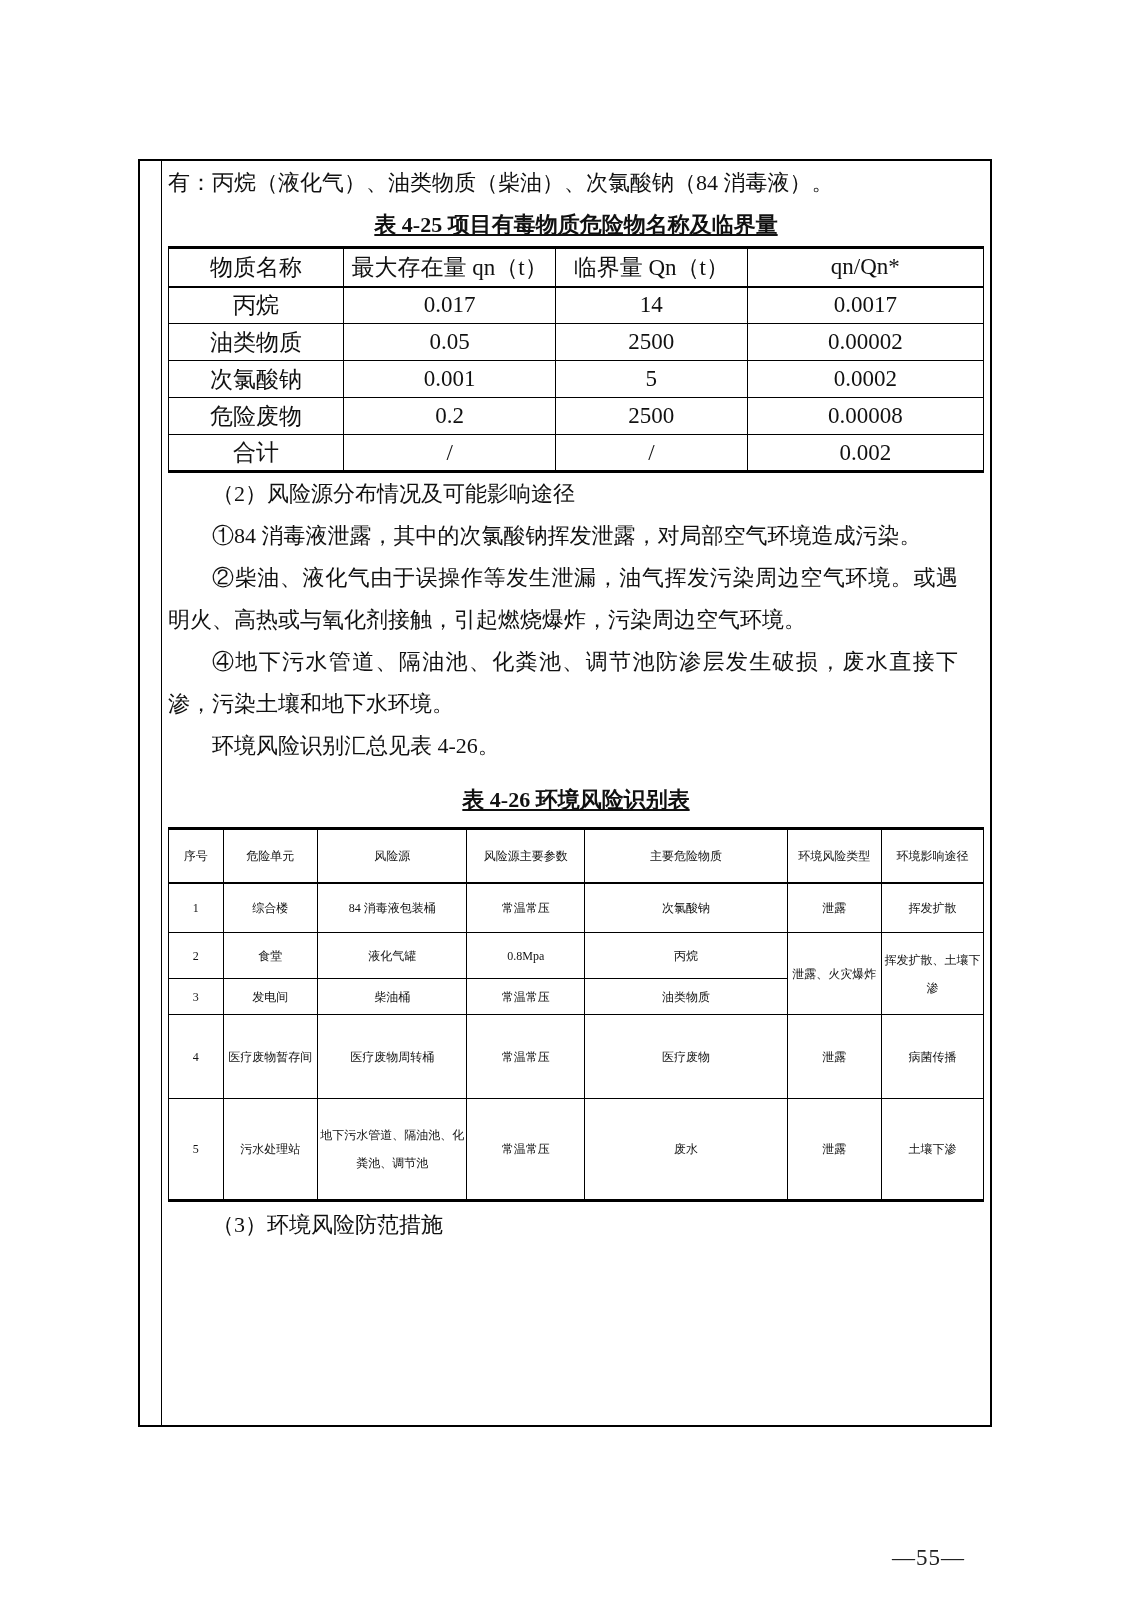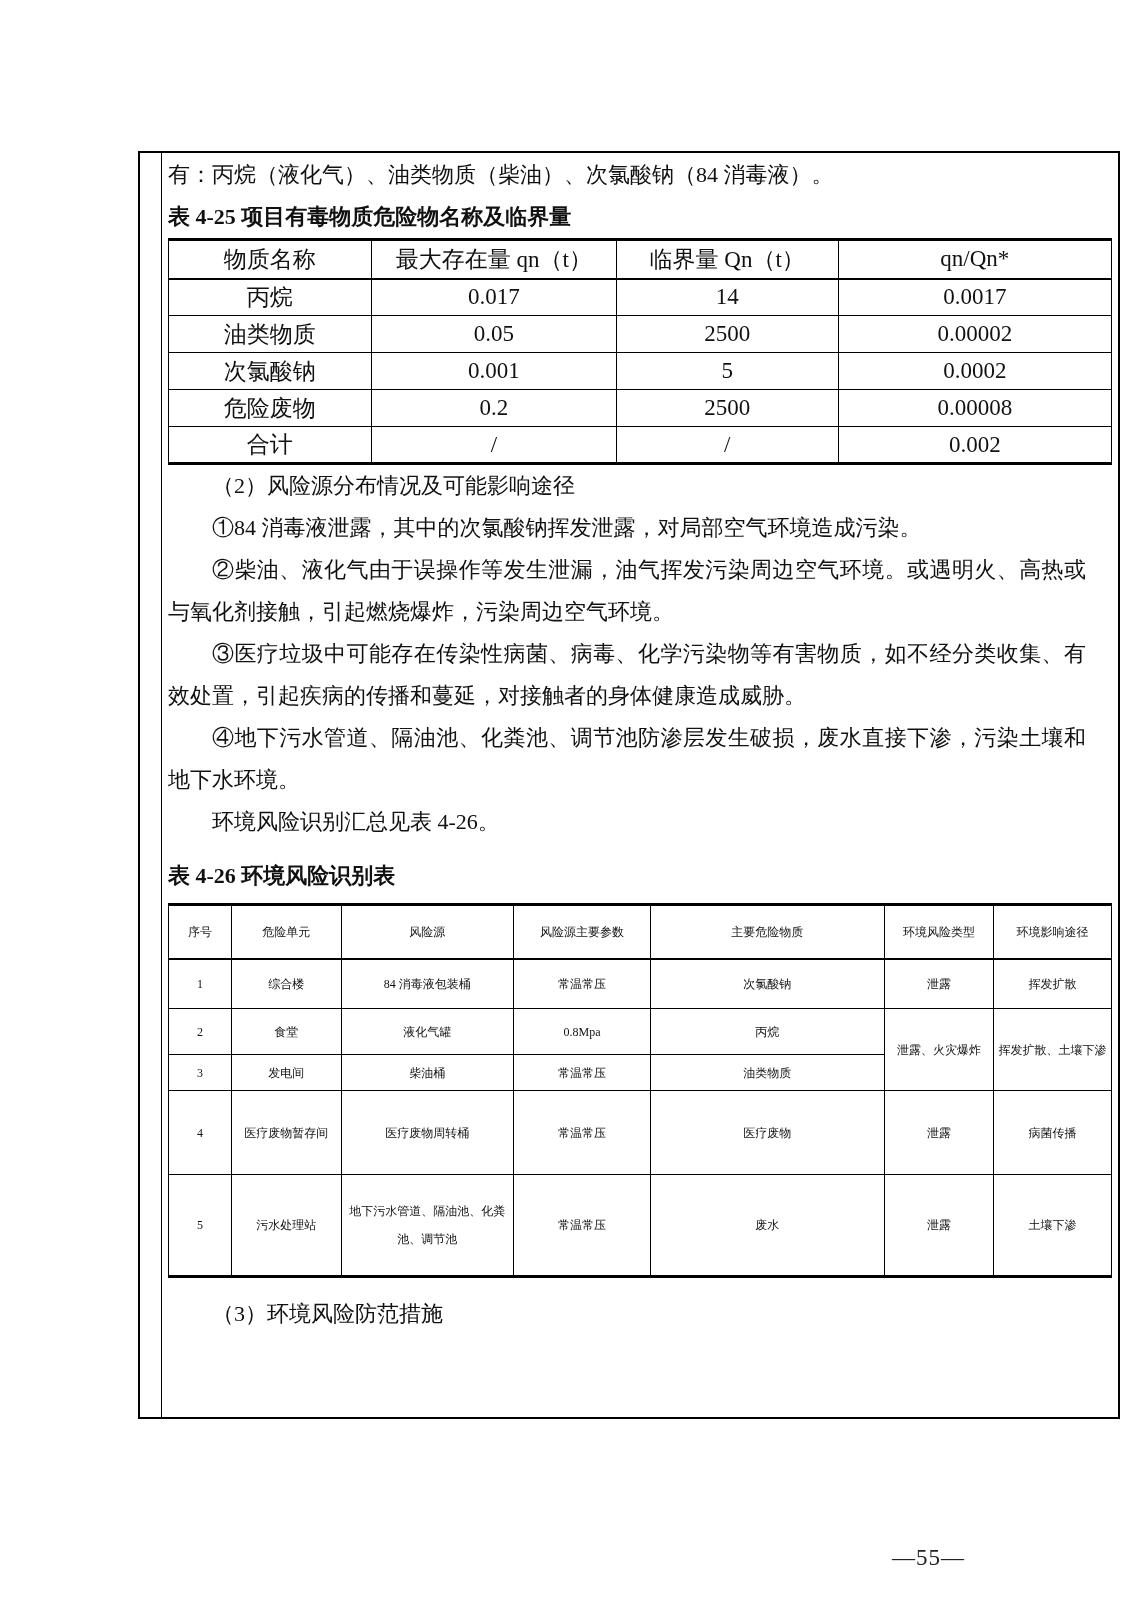--- a/index.html
+++ b/index.html
@@ -5,22 +5,22 @@
   * { margin: 0; padding: 0; box-sizing: border-box; }
   html, body { background: #ffffff; }
   body {
     width: 1131px; height: 1600px;
     position: relative;
     font-family: "Liberation Serif", "DejaVu Serif", serif;
     color: #111;
   }
   .frame {
     position: absolute;
-    left: 138px; top: 151px;
-    width: 982px; height: 1268px;
+    left: 138px; top: 159px;
+    width: 854px; height: 1268px;
     border: 2px solid #000;
     display: flex;
     background: #fff;
   }
   .gutter {
     width: 22px;
     border-right: 1px solid #000;
     flex: 0 0 auto;
   }
   .content {
@@ -32,21 +32,23 @@
     font-size: 22px;
     line-height: 42px;
     text-align: justify;
     text-indent: 2em;
     padding-right: 26px;
   }
   .para.flush { text-indent: 0; }
   .tbl-caption {
     font-size: 22px;
     font-weight: bold;
+    text-align: center;
     line-height: 42px;
+    text-decoration: underline;
   }
   .caption-426 { margin: 12px 0 6px 0; }
   table {
     width: 100%;
     border-collapse: collapse;
     table-layout: fixed;
     border-top: 3px solid #000;
     border-bottom: 3px solid #000;
   }
   th, td {
@@ -60,21 +62,21 @@
   .t425 { font-size: 23px; }
   .t425 thead tr { height: 39px; }
   .t425 tbody tr { height: 37px; }
   .t426 { font-size: 12px; line-height: 28px; }
   .t426 thead tr { height: 54px; }
   .t426 tbody tr:nth-child(1) { height: 50px; }
   .t426 tbody tr:nth-child(2) { height: 46px; }
   .t426 tbody tr:nth-child(3) { height: 36px; }
   .t426 tbody tr:nth-child(4) { height: 84px; }
   .t426 tbody tr:nth-child(5) { height: 102px; }
-  .section3 { margin-top: 15px; }
+  .section3 { margin-top: 2px; }
   .page-number {
     position: absolute;
     top: 1545px; right: 166px;
     font-size: 23px;
     color: #222;
     letter-spacing: 1px;
   }
 </style>
 </head>
 <body>
@@ -132,21 +134,20 @@
             <td>/</td>
             <td>/</td>
             <td>0.002</td>
           </tr>
         </tbody>
     </table>
 
     <p class="para">（2）风险源分布情况及可能影响途径</p>
     <p class="para">①84 消毒液泄露，其中的次氯酸钠挥发泄露，对局部空气环境造成污染。</p>
     <p class="para">②柴油、液化气由于误操作等发生泄漏，油气挥发污染周边空气环境。或遇明火、高热或与氧化剂接触，引起燃烧爆炸，污染周边空气环境。</p>
-    <p class="para">③医疗垃圾中可能存在传染性病菌、病毒、化学污染物等有害物质，如不经分类收集、有效处置，引起疾病的传播和蔓延，对接触者的身体健康造成威胁。</p>
     <p class="para">④地下污水管道、隔油池、化粪池、调节池防渗层发生破损，废水直接下渗，污染土壤和地下水环境。</p>
     <p class="para">环境风险识别汇总见表 4-26。</p>
 
     <div class="tbl-caption caption-426">表 4-26 环境风险识别表</div>
 
     <table class="t426">
       <colgroup>
         <col style="width:6.7%">
           <col style="width:11.6%">
           <col style="width:18.3%">

